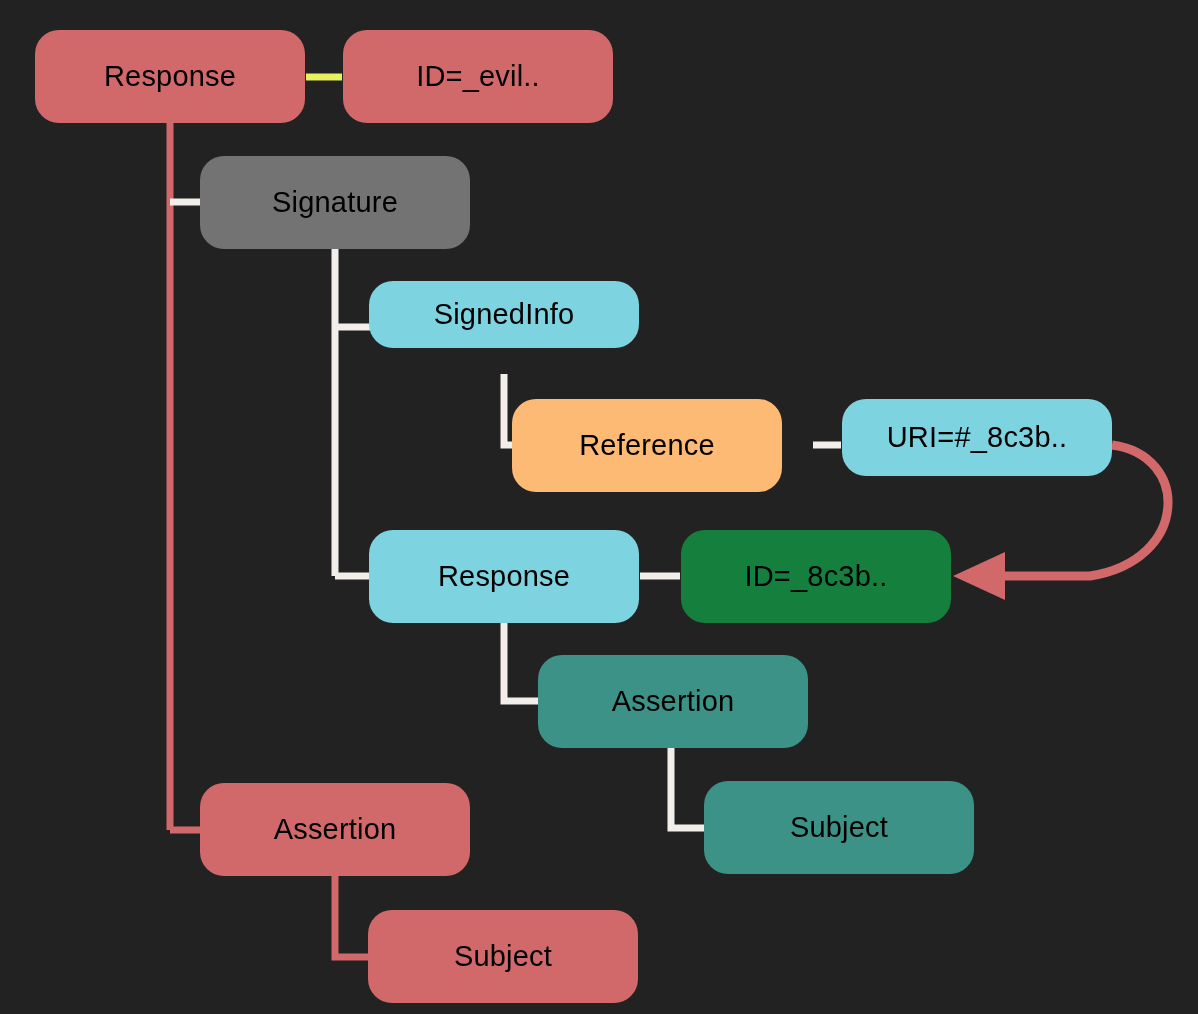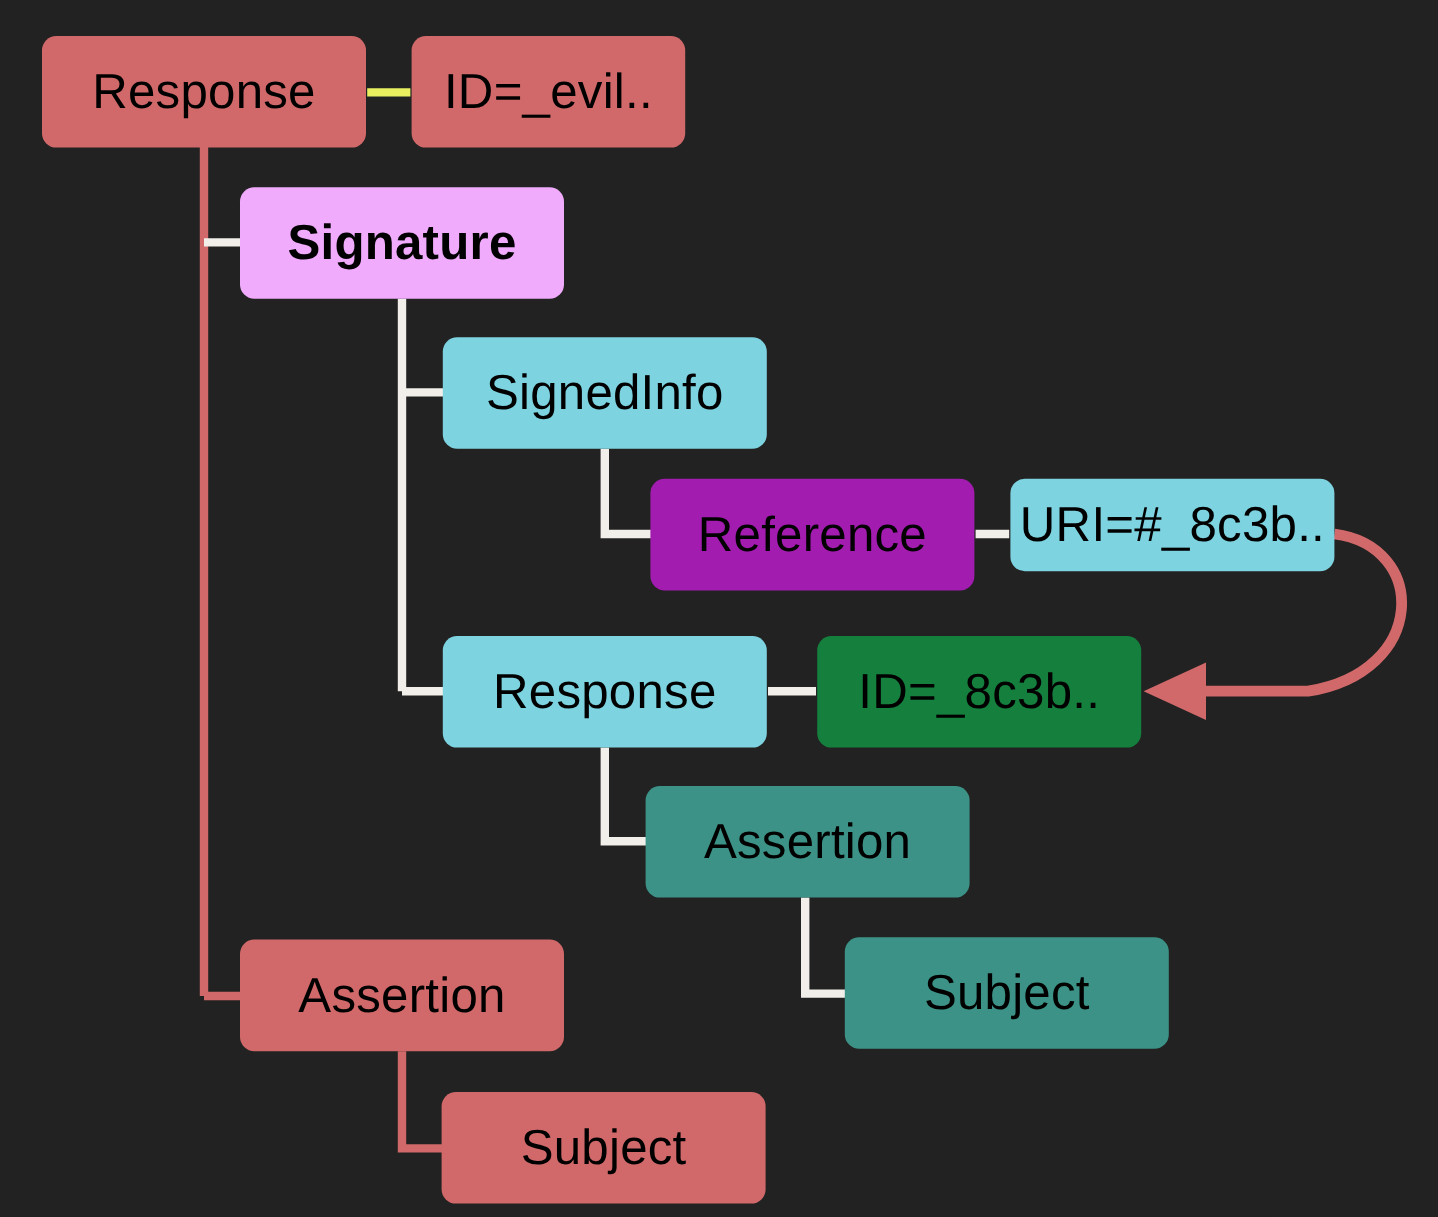--- a/index.html
+++ b/index.html
@@ -20,26 +20,26 @@
     position: absolute;
     left: 0;
     top: 0;
     width: 1198px;
     height: 1014px;
     pointer-events: none;
   }
   .node {
     position: absolute;
     box-sizing: border-box;
-    border-radius: 12px;
+    border-radius: 24px;
     display: flex;
     align-items: center;
     justify-content: center;
     color: #000000;
-    font-size: 41px;
+    font-size: 29px;
     font-family: "Liberation Sans", sans-serif;
     font-weight: 400;
     letter-spacing: 0.2px;
     line-height: 1;
     z-index: 5;
     user-select: none;
   }
   .node-label {
     pointer-events: none;
     white-space: nowrap;
@@ -93,33 +93,33 @@
 
       ID=_8c3b  curved reference arrow (salmon) --&gt;
     <path d="M 1112 445 C 1190 455 1190 560 1090 576 L 990 576" stroke="#d1696a" stroke-width="9" fill="none" stroke-linecap="butt"></path>
     <polygon points="953,576 1005,552 1005,600" fill="#d1696a"></polygon>
   </svg>
 
   <div class="node" style="left:35px; top:30px; width:270px; height:93px; background:#d1696a;">
     <span class="node-label">Response</span>
   </div>
 
-  <div class="node" style="left:343px; top:30px; width:228px; height:93px; background:#d1696a;">
+  <div class="node" style="left:343px; top:30px; width:270px; height:93px; background:#d1696a;">
     <span class="node-label">ID=_evil..</span>
   </div>
 
-  <div class="node" style="left:200px; top:156px; width:270px; height:93px; background:#f0abfc;font-weight:bold;">
+  <div class="node" style="left:200px; top:156px; width:270px; height:93px; background:#737373;">
     <span class="node-label">Signature</span>
   </div>
 
-  <div class="node" style="left:369px; top:281px; width:270px; height:93px; background:#7dd3e0;">
+  <div class="node" style="left:369px; top:281px; width:270px; height:67px; background:#7dd3e0;">
     <span class="node-label">SignedInfo</span>
   </div>
 
-  <div class="node" style="left:542px; top:399px; width:270px; height:93px; background:#a21caf;">
+  <div class="node" style="left:512px; top:399px; width:270px; height:93px; background:#fdba74;">
     <span class="node-label">Reference</span>
   </div>
 
   <div class="node" style="left:842px; top:399px; width:270px; height:77px; background:#7dd3e0;">
     <span class="node-label">URI=#_8c3b..</span>
   </div>
 
   <div class="node" style="left:369px; top:530px; width:270px; height:93px; background:#7dd3e0;">
     <span class="node-label">Response</span>
   </div>

